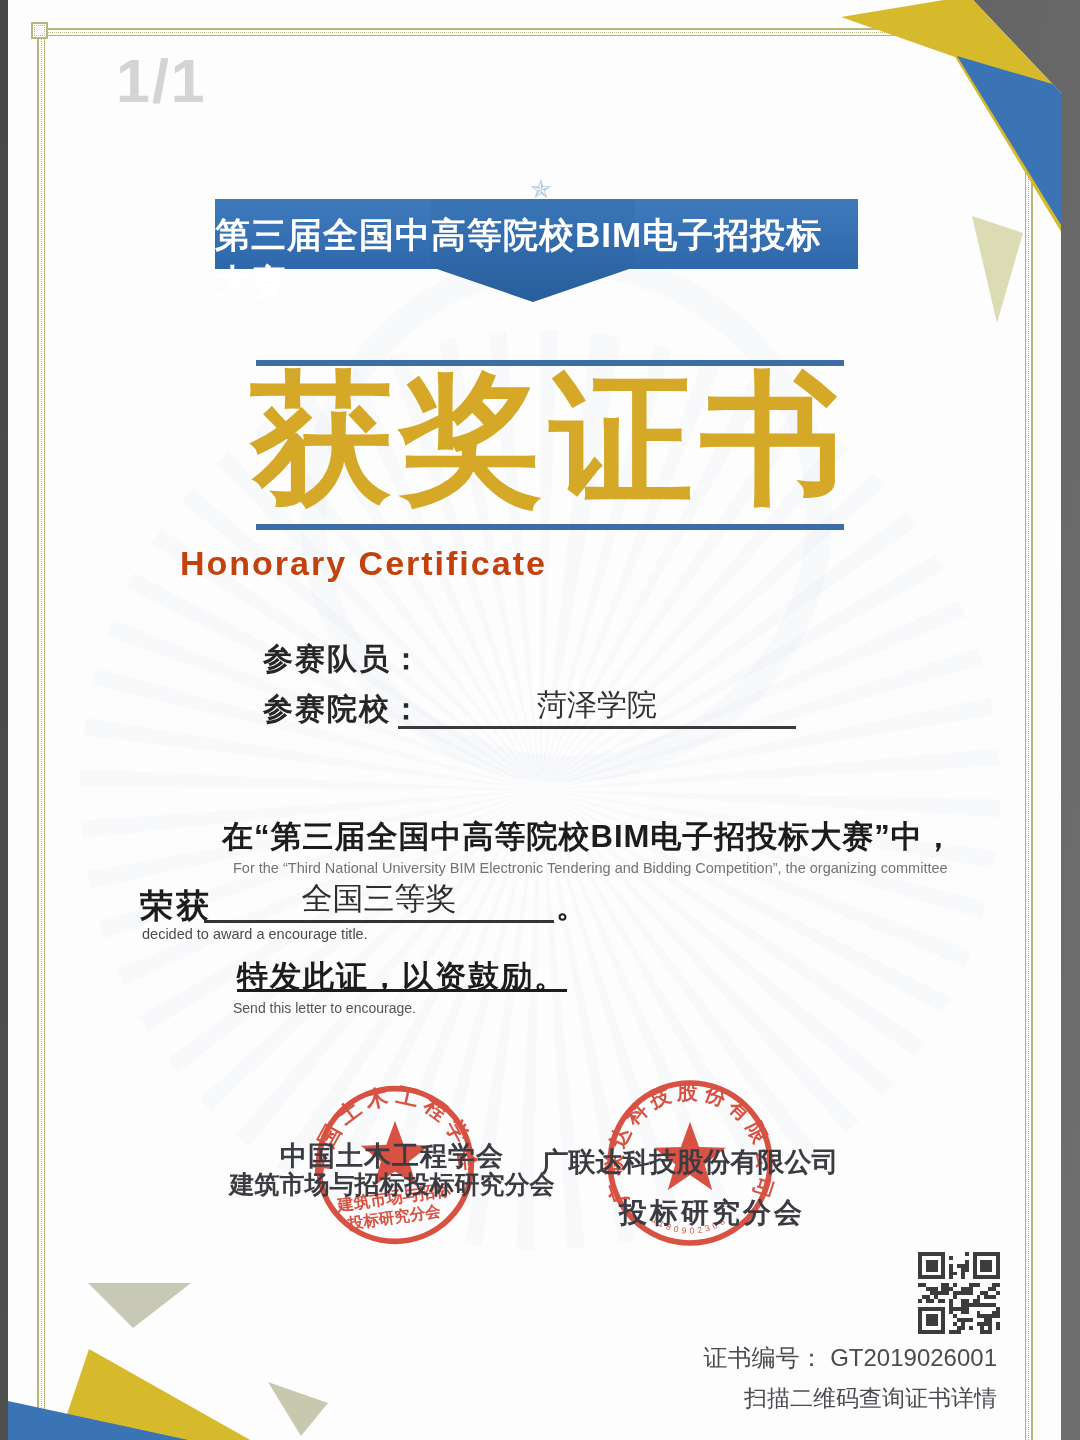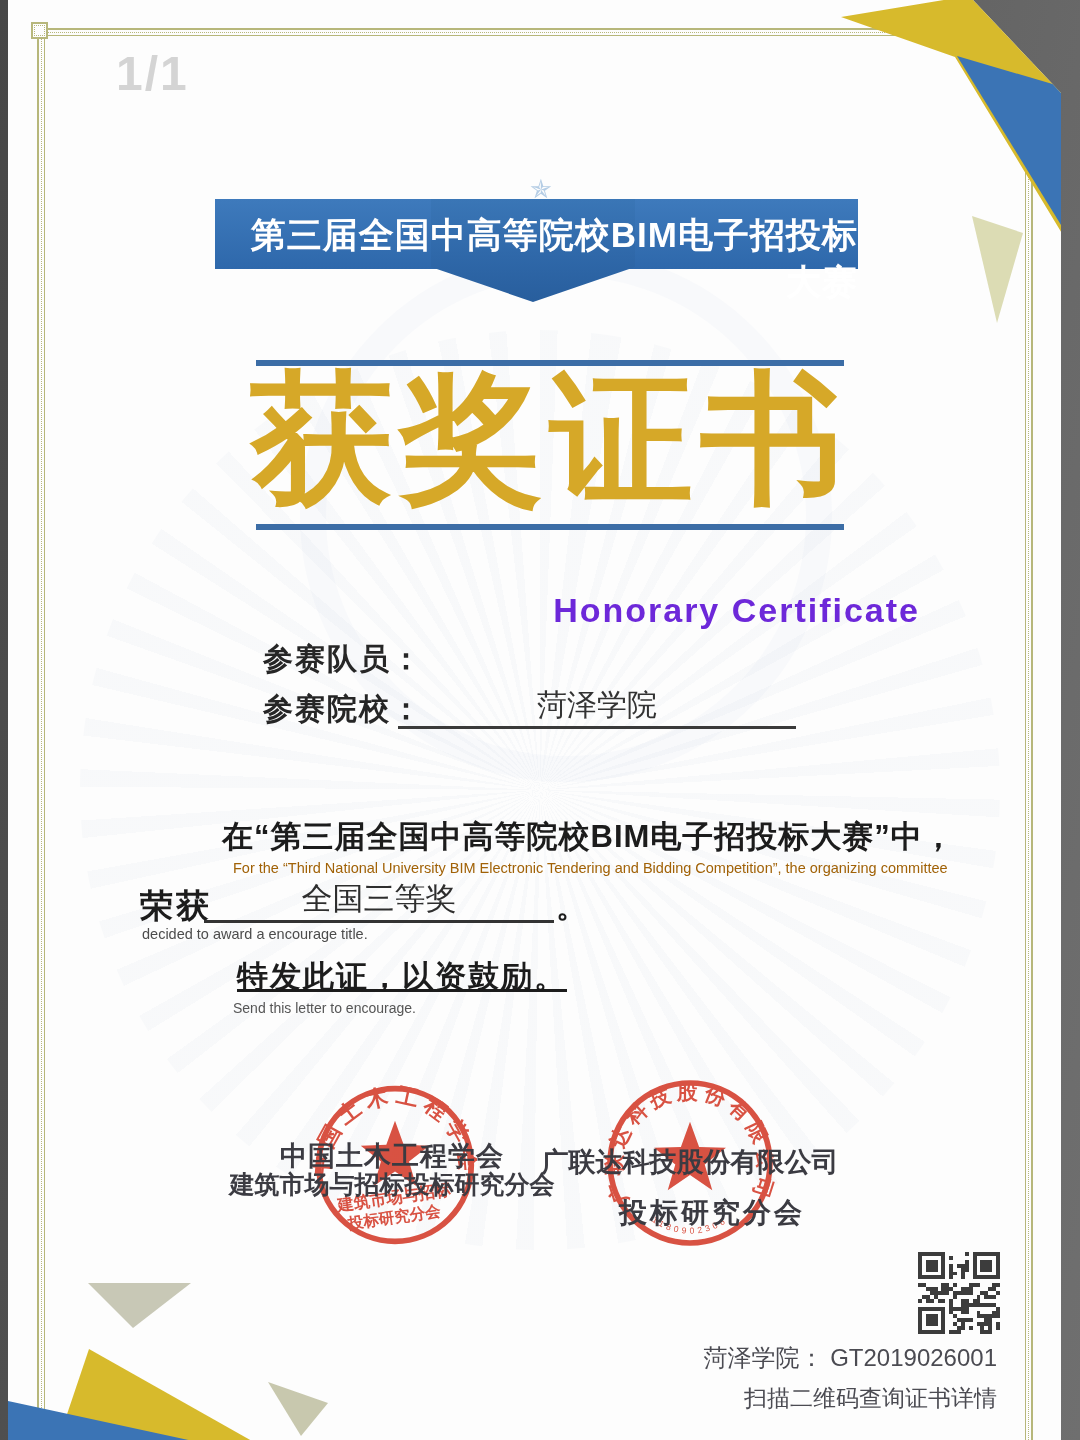--- a/index.html
+++ b/index.html
@@ -33,49 +33,49 @@
   
   .shape{position:absolute;left:0;top:0;width:1080px;height:1440px;pointer-events:none;}
   .tr-yellow{clip-path:polygon(841px 17px,980px -6px,1066px 90px,1066px 240px,955px 57px);background:#d7ba2c;}
   .tr-blue{clip-path:polygon(957px 56px,1066px 88px,1066px 233px);background:#3b74b5;}
   .tr-pale{clip-path:polygon(972px 216px,1023px 233px,997px 323px);background:#dcdcb4;}
   .bl-gray1{clip-path:polygon(88px 1283px,191px 1283px,133px 1328px);background:#c8c8b6;}
   .bl-yellow{clip-path:polygon(89px 1349px,252px 1441px,58px 1441px);background:#d7ba2c;}
   .bl-blue{clip-path:polygon(8px 1401px,193px 1441px,8px 1441px);background:#3b74b5;}
   .bl-gray2{clip-path:polygon(268px 1382px,328px 1403px,301px 1436px);background:#c8c8ae;}
   
-  .page-indicator{left:116px;top:46px;font-size:48px;font-weight:600;color:#d4d4d4;letter-spacing:2px;}
+  .page-indicator{left:116px;top:46px;font-size:61px;font-weight:600;color:#d4d4d4;letter-spacing:2px;}
   
   .banner-bar{left:215px;top:199px;width:643px;height:70px;
     background:linear-gradient(180deg,#3e7abc 0%,#2e68ab 100%);}
   .banner-fold{left:431px;top:199px;width:204px;height:103px;
     clip-path:polygon(0 0,100% 0,100% 66%,50% 100%,0 66%);
     background:linear-gradient(180deg,#3a76b6 0%,#2f68a9 55%,#285e9d 100%);}
   .banner-emblem{left:506px;top:174px;width:70px;text-align:center;font-size:26px;color:#b5cde5;}
-  .banner-title{left:215px;top:212px;width:643px;text-align:right;color:#fff;
+  .banner-title{left:215px;top:212px;width:643px;text-align:left;color:#fff;
     font-size:35px;font-weight:700;letter-spacing:1px;}
   
   .rule{height:6px;background:#3c6da6;}
   .rule-top{left:256px;top:360px;width:588px;}
   .rule-bottom{left:256px;top:524px;width:588px;}
   .title-zh{left:180px;top:364px;width:740px;text-align:center;color:#d6a828;
     font-size:143px;font-weight:900;letter-spacing:7px;line-height:1.05;}
-  .title-en{left:180px;top:544px;width:740px;text-align:right;color:#6d28d9;
-    font-size:34px;font-weight:600;letter-spacing:2px;margin-top:47px;}
+  .title-en{left:180px;top:544px;width:740px;text-align:left;color:#c2410c;
+    font-size:34px;font-weight:600;letter-spacing:2px;}
   
   .field-label{font-size:30px;font-weight:700;color:#262626;letter-spacing:2px;}
   .f1-label{left:263px;top:639px;}
   .f2-label{left:263px;top:689px;}
   .u-line{border-bottom:3px solid #3a3a3a;text-align:center;font-size:30px;color:#333;
     height:40px;line-height:38px;}
   .f1-line{left:398px;top:637px;width:404px;}
   .f2-line{left:398px;top:686px;width:398px;}
   
   .ctx-zh{left:222px;top:816px;font-size:31px;font-weight:700;color:#1c1c1c;letter-spacing:1px;}
-  .ctx-en{left:233px;top:860px;font-size:14.5px;color:#a16207;}
+  .ctx-en{left:233px;top:860px;font-size:14.5px;color:#737373;}
   .award-label{left:140px;top:884px;font-size:33px;font-weight:800;color:#1c1c1c;letter-spacing:3px;}
   .award-line{left:204px;top:876px;width:350px;height:44px;line-height:46px;
     border-bottom:3.5px solid #333;text-align:center;font-size:31px;color:#2e2e2e;}
   .award-period{left:556px;top:886px;font-size:31px;font-weight:700;color:#1c1c1c;}
   .award-en{left:142px;top:926px;font-size:14.5px;color:#4c4c4c;}
   .closing-zh{left:237px;top:956px;font-size:31px;font-weight:800;color:#1c1c1c;letter-spacing:2px;text-decoration:underline;}
   .closing-en{left:233px;top:1000px;font-size:14px;color:#555;}
   
   .seal{opacity:.9;}
   .seal-left{left:313px;top:1083px;}
@@ -299,21 +299,21 @@
           <rect x="9" y="20" width="1" height="1"></rect>
           <rect x="10" y="20" width="1" height="1"></rect>
           <rect x="16" y="20" width="1" height="1"></rect>
           <rect x="17" y="20" width="1" height="1"></rect>
           <rect x="18" y="20" width="1" height="1"></rect>
         </g>
     </svg>
 
     <div class="abs footer">
       <div class="l1">
-        <span>菏泽学院：</span>
+        <span>证书编号：</span>
         <span>GT2019026001</span>
       </div>
       <div class="l2">扫描二维码查询证书详情</div>
       <div class="l3">中国土木工程学会建筑市场与招标投标研究分会　监制</div>
     </div>
 
     <div class="shape tr-yellow"></div>
     <div class="shape tr-blue"></div>
     <div class="shape tr-pale"></div>
     <div class="shape bl-gray1"></div>

